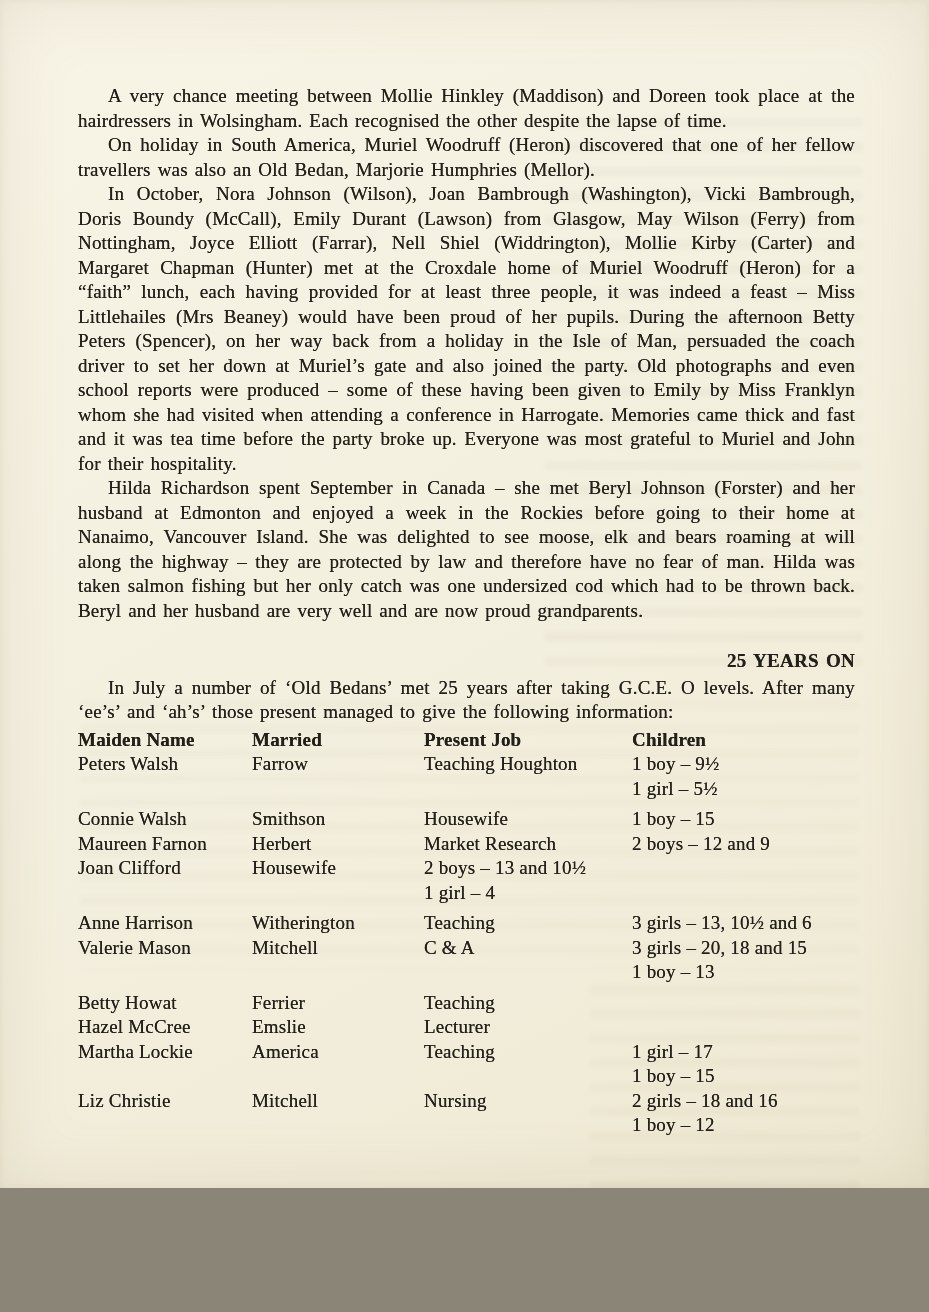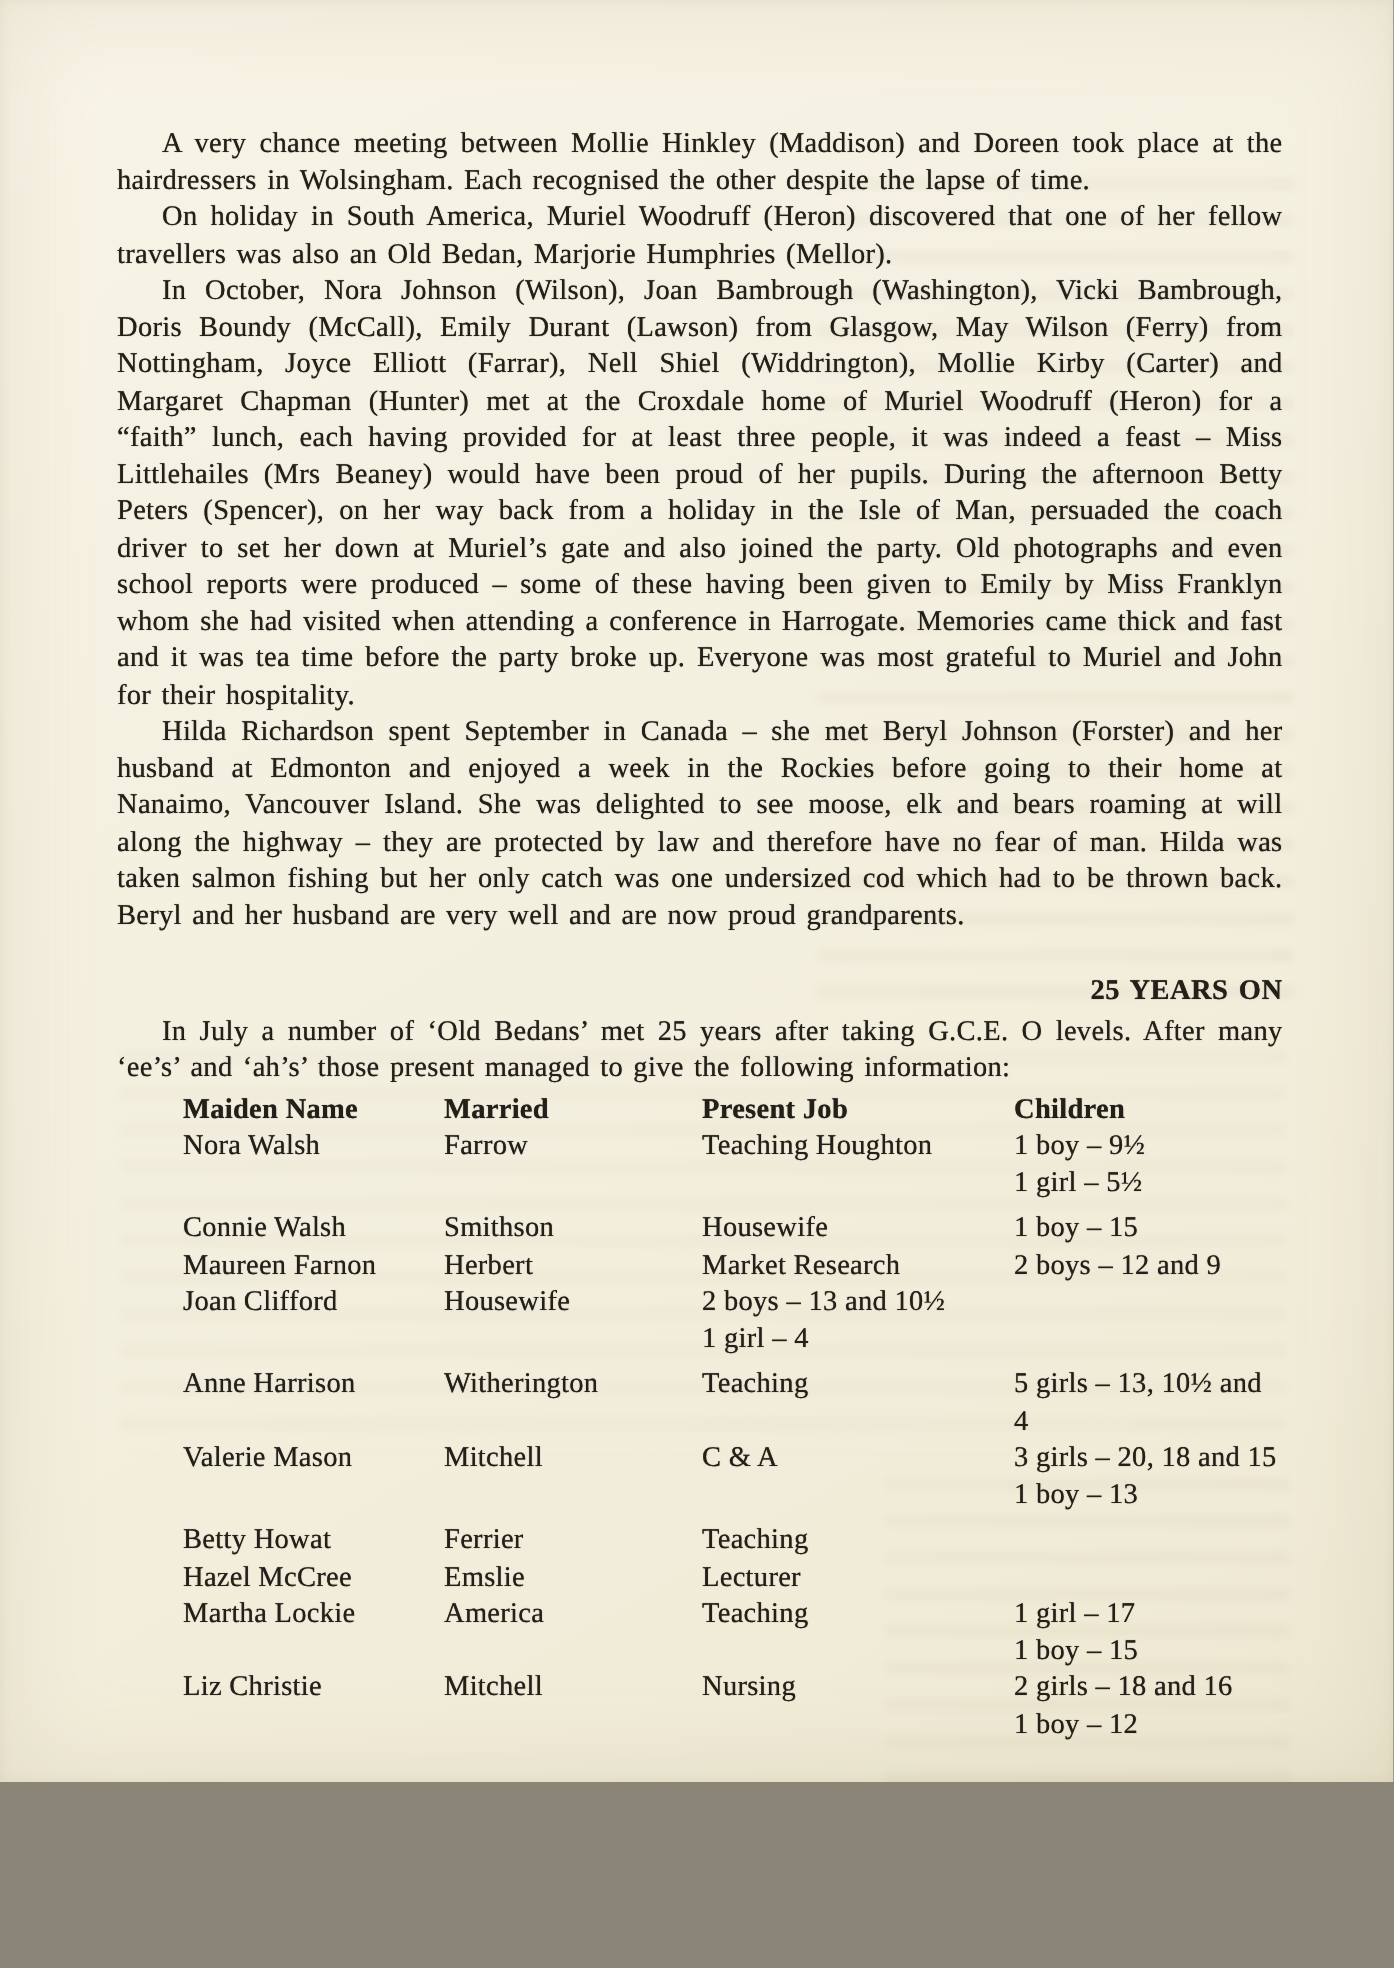--- a/index.html
+++ b/index.html
@@ -62,21 +62,20 @@
     letter-spacing: 0.3px;
   }
   .reunion-table {
     margin-top: 3px;
     text-align: left;
     word-spacing: 0;
   }
   .trow {
     display: grid;
     grid-template-columns: 174px 172px 208px 1fr;
-    margin-left: 44px;
   }
   .trow.gap { margin-top: 6px; }
   .thead .cell { font-weight: bold; }
   .cell { text-align: left; }
 </style>
 </head>
 <body>
 
 <div class="page">
   <div class="ghost g1"></div>
@@ -94,21 +93,21 @@
 
     <div class="reunion-table">
       <div class="trow thead">
         <div class="cell">Maiden Name</div>
         <div class="cell">Married</div>
         <div class="cell">Present Job</div>
         <div class="cell">Children</div>
       </div>
       <div id="rows">
           <div class="trow">
-            <div class="cell">Nora Walsh</div>
+            <div class="cell">Peters Walsh</div>
             <div class="cell">Farrow</div>
             <div class="cell">Teaching Houghton</div>
             <div class="cell">
               <div>1 boy – 9½</div>
               <div>1 girl – 5½</div>
             </div>
           </div>
           <div class="trow gap">
             <div class="cell">Connie Walsh</div>
             <div class="cell">Smithson</div>
@@ -131,21 +130,21 @@
             <div class="cell">
               <div>2 boys – 13 and 10½</div>
               <div>1 girl – 4</div>
             </div>
           </div>
           <div class="trow gap">
             <div class="cell">Anne Harrison</div>
             <div class="cell">Witherington</div>
             <div class="cell">Teaching</div>
             <div class="cell">
-              <div>5 girls – 13, 10½ and 4</div>
+              <div>3 girls – 13, 10½ and 6</div>
             </div>
           </div>
           <div class="trow">
             <div class="cell">Valerie Mason</div>
             <div class="cell">Mitchell</div>
             <div class="cell">C &amp; A</div>
             <div class="cell">
               <div>3 girls – 20, 18 and 15</div>
               <div>1 boy – 13</div>
             </div>

